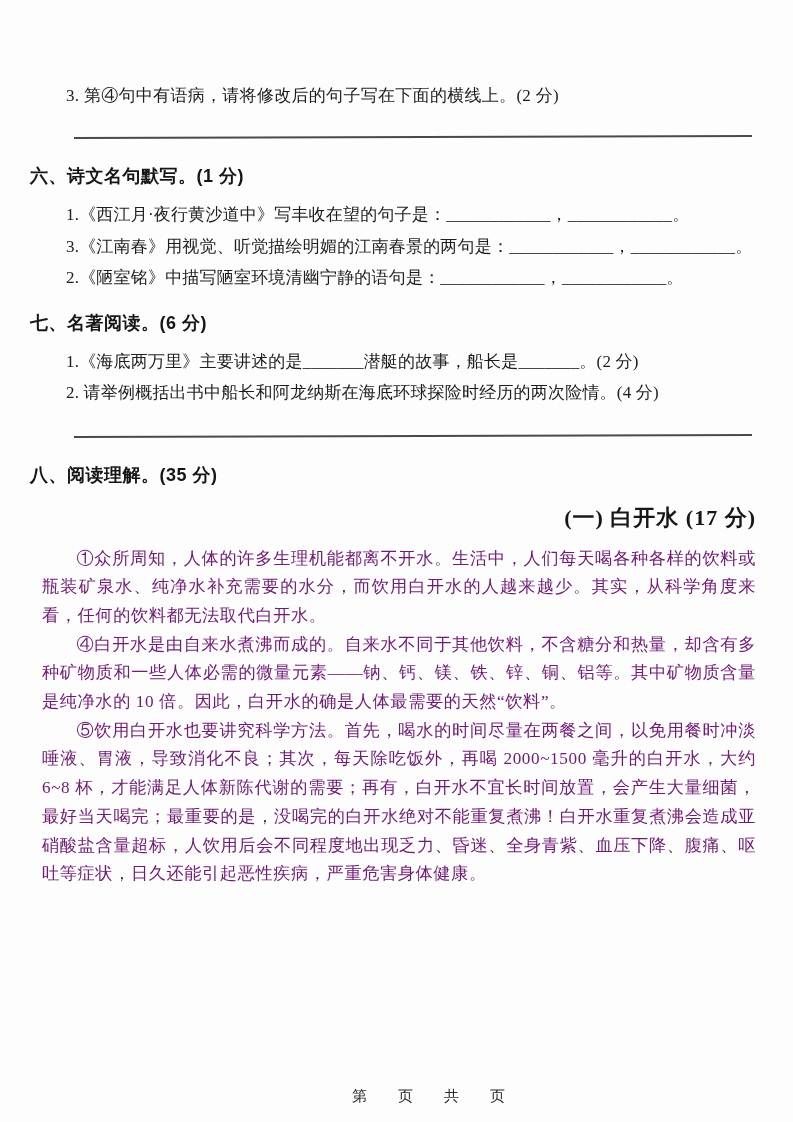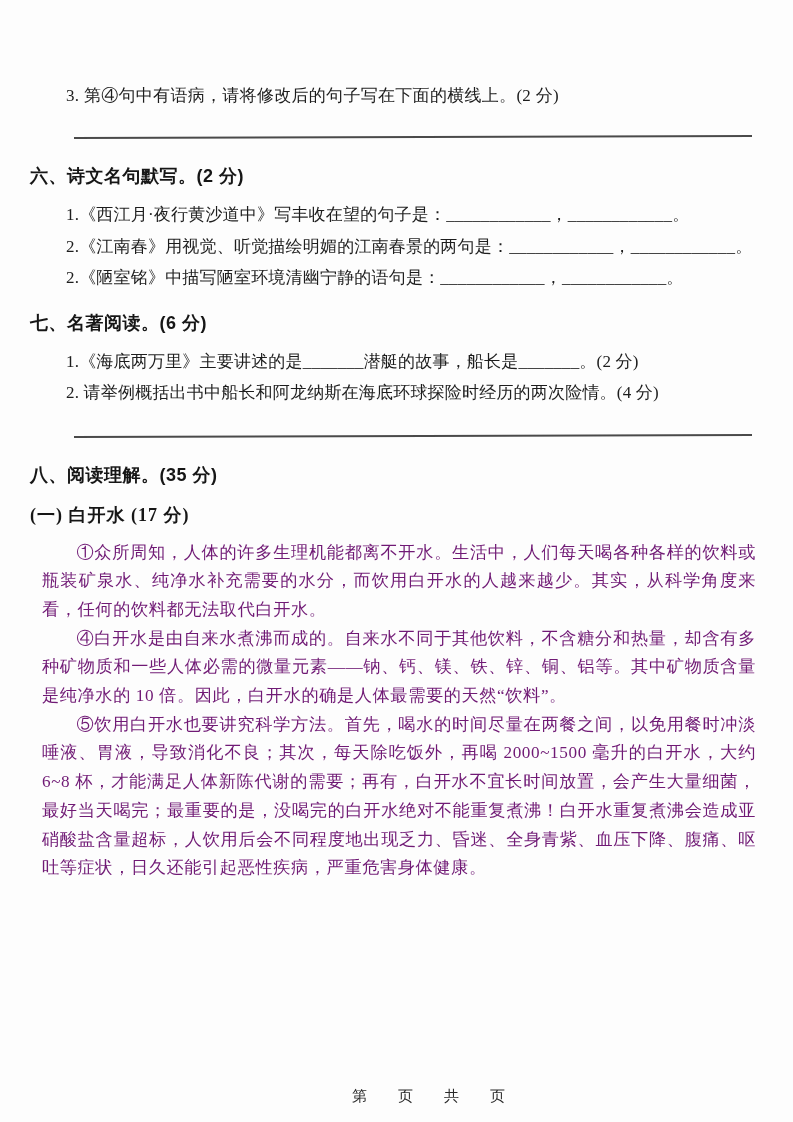--- a/index.html
+++ b/index.html
@@ -60,23 +60,23 @@
   }
   .item-list .item {
     font-size: 17px;
     line-height: 31.5px;
     letter-spacing: 0.2px;
     white-space: nowrap;
   }
   
   .passage-title {
     margin-top: 16px;
-    text-align: left;
+    text-align: right;
     font-weight: 700;
-    font-size: 18px;
+    font-size: 22px;
     letter-spacing: 1px;
     color: #161616;
   }
   
   .passage {
     margin: 12px 0 0 12px;
     width: 714px;
   }
   .passage .para {
     margin: 0;
@@ -103,25 +103,25 @@
 </style>
 </head>
 <body>
 
 <div class="sheet">
 
   <div class="q3-line">3. 第④句中有语病，请将修改后的句子写在下面的横线上。(2 分)</div>
 
   <div class="answer-line first"></div>
 
-  <div class="section-heading heading-6">六、诗文名句默写。(2 分)</div>
+  <div class="section-heading heading-6">六、诗文名句默写。(1 分)</div>
 
   <div class="item-list">
     <div class="item">1.《西江月·夜行黄沙道中》写丰收在望的句子是：____________，____________。</div>
-    <div class="item">2.《江南春》用视觉、听觉描绘明媚的江南春景的两句是：____________，____________。</div>
+    <div class="item">3.《江南春》用视觉、听觉描绘明媚的江南春景的两句是：____________，____________。</div>
     <div class="item">2.《陋室铭》中描写陋室环境清幽宁静的语句是：____________，____________。</div>
   </div>
 
   <div class="section-heading heading-7">七、名著阅读。(6 分)</div>
 
   <div class="item-list">
     <div class="item">1.《海底两万里》主要讲述的是_______潜艇的故事，船长是_______。(2 分)</div>
     <div class="item">2. 请举例概括出书中船长和阿龙纳斯在海底环球探险时经历的两次险情。(4 分)</div>
   </div>
 

